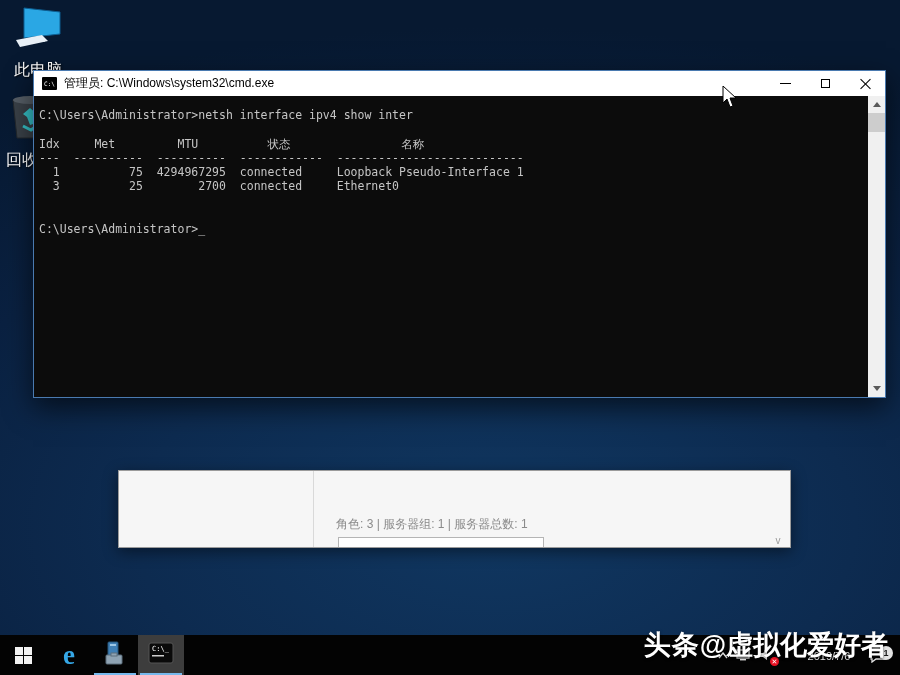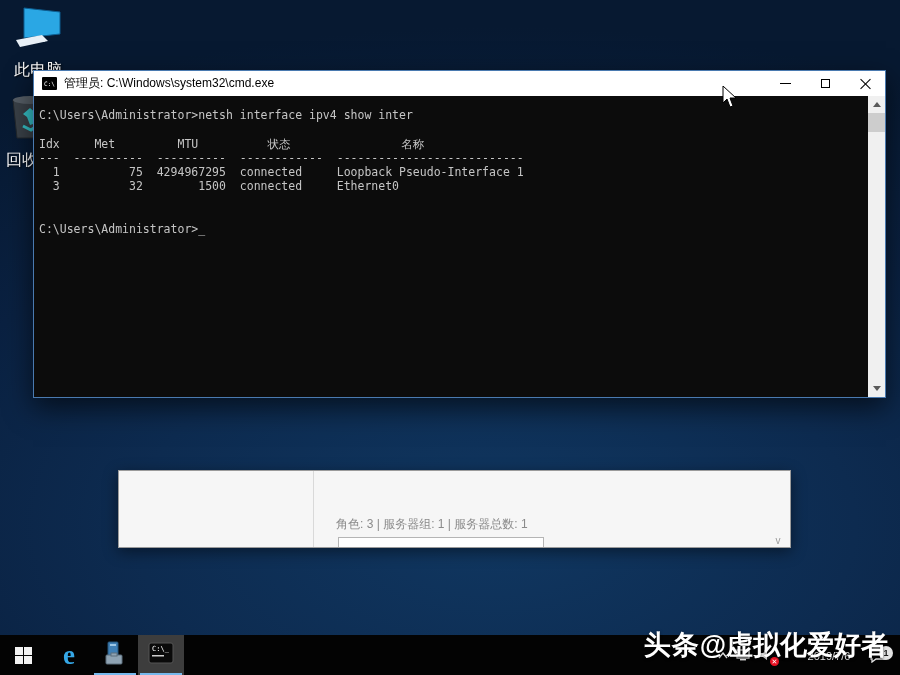--- a/index.html
+++ b/index.html
@@ -138,21 +138,21 @@
       </div>
     </div>
 
     <div class="cmd-console">
       <div>
           <div class="console-line">C:\Users\Administrator&gt;netsh interface ipv4 show inter</div>
           <div class="console-line"></div>
           <div class="console-line">Idx     Met         MTU          状态                名称</div>
           <div class="console-line">---  ----------  ----------  ------------  ---------------------------</div>
           <div class="console-line">  1          75  4294967295  connected     Loopback Pseudo-Interface 1</div>
-          <div class="console-line">  3          32        1500  connected     Ethernet0</div>
+          <div class="console-line">  3          25        2700  connected     Ethernet0</div>
           <div class="console-line"></div>
           <div class="console-line"></div>
           <div class="console-line">C:\Users\Administrator&gt;_</div>
         </div>
     </div>
 
     <div class="cmd-scrollbar">
       <div class="sb-btn sb-up">
           <span class="tri-up"></span>
         </div>

